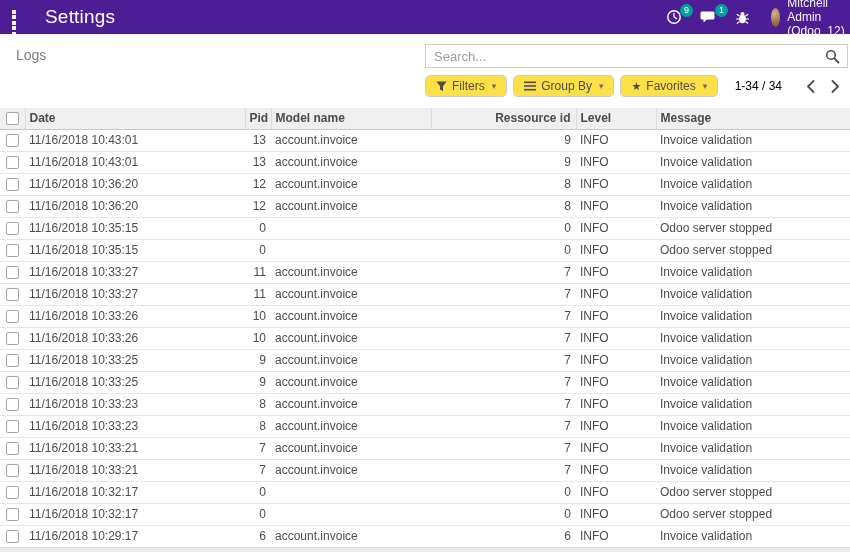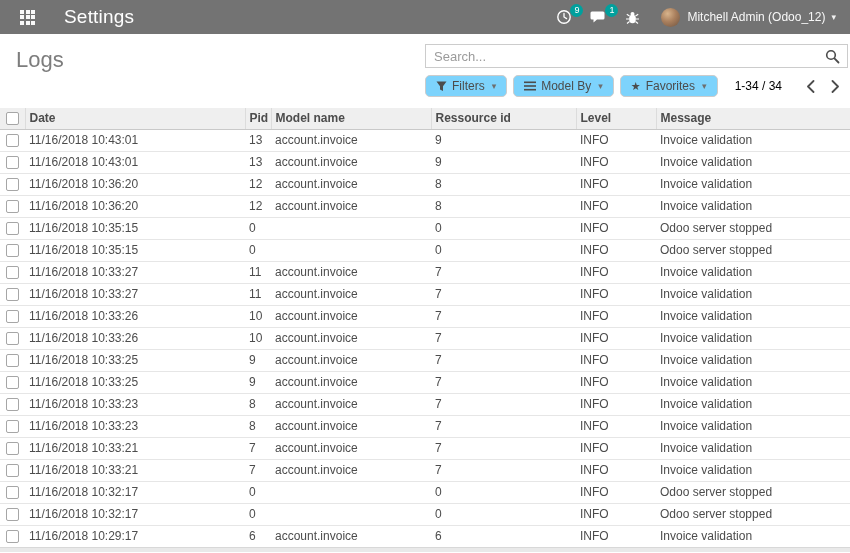--- a/index.html
+++ b/index.html
@@ -1,68 +1,68 @@
 <!DOCTYPE html>
 <html><head>
 <meta charset="utf-8">
 <style>
   * { margin:0; padding:0; box-sizing:border-box; }
   html,body { width:850px; height:553px; overflow:hidden; background:#fff;
     font-family:"Liberation Sans", sans-serif; font-size:12px; color:#4c4c4c; }
 
   
-  .navbar { height:34px; background:#737373; display:flex; align-items:center;
-    color:#fff; padding-left:20px; }
+  .navbar { height:34px; background:#4c1d95; display:flex; align-items:center;
+    color:#fff; padding-left:12px; }
   .apps-btn { width:15px; height:15px; display:inline-flex; flex-wrap:wrap; gap:1.5px;
     margin-right:29px; cursor:pointer; }
   .apps-btn i { width:4px; height:4px; background:rgba(255,255,255,.95); display:block; }
   .app-name { font-size:19px; font-weight:400; color:#fff; letter-spacing:.2px; margin-right:36px; cursor:pointer; }
   .nav-menu { display:flex; align-items:center; height:100%;margin-top:44px; }
   .nav-item { padding:0 12px; height:100%; display:flex; align-items:center;
     font-size:12px; color:rgba(255,255,255,.92); cursor:pointer; white-space:nowrap; }
   .systray { margin-left:auto; display:flex; align-items:center; height:100%; }
   .tray-item { position:relative; padding:0 9px; height:100%; display:flex; align-items:center; cursor:pointer; }
   .badge { position:absolute; top:4px; right:-2px; min-width:13px; height:13px;
     background:#00a09d; color:#fff; font-size:9px; line-height:13px; text-align:center;
     border-radius:8px; padding:0 3px; }
   .user-menu { display:flex; align-items:center; padding:0 14px 0 12px; height:100%; cursor:pointer; }
   .avatar { width:19px; height:19px; border-radius:50%; margin-right:7px;
     background:radial-gradient(circle at 35% 30%, #d8b48c 0%, #a97f5d 45%, #6d5340 100%); }
   .user-name { font-size:12px; color:rgba(255,255,255,.95); margin-right:6px; }
   .nav-caret { font-size:9px; color:rgba(255,255,255,.9); }
 
   
   .control-panel { height:74px; padding:10px 2px 0 16px; display:flex; justify-content:space-between; }
-  .breadcrumb { font-size:22px; color:#7d7d7d; margin-top:3px;text-align:center; }
+  .breadcrumb { font-size:14px; color:#7d7d7d; margin-top:3px;text-align:center; }
   .cp-right { width:423px; }
   .search-box { position:relative; height:24px; border:1px solid #ccc; background:#0c4a6e; }
   .search-box input { width:100%; height:100%; border:none; outline:none;
     padding:0 28px 0 8px; font-size:13px; color:#4c4c4c; font-family:"Liberation Sans",sans-serif; }
   .search-box input::placeholder { color:#9b9b9b; }
   .search-icon { position:absolute; right:7px; top:4px; }
   .cp-buttons { margin-top:7px; display:flex; align-items:center; }
   .btn { height:22px; display:inline-flex; align-items:center; gap:5px;
-    border:1px solid #ccc; border-radius:5px; background:#7dd3fc; padding:1px 10px;
+    border:1px solid #ccc; border-radius:5px; background:#fde047; padding:1px 10px;
     font-size:12px; color:#4c4c4c; margin-right:6px; cursor:pointer; white-space:nowrap; }
   .btn .caret { font-size:9px; color:#6e6e6e; margin-left:2px; }
   .btn .star { font-size:11px; color:#4c4c4c; }
   .pager { margin-left:auto; display:flex; align-items:center; }
   .pager-text { font-size:12px; color:#000000; margin-right:16px; }
   .pager-btn { padding:2px 8px; cursor:pointer; display:flex; align-items:center; }
 
   
   table { width:850px; border-collapse:collapse; table-layout:fixed; }
   th { background:#efefef; font-weight:bold; color:#4c4c4c; text-align:left;
     padding:3px 4px; line-height:15px; border-bottom:1px solid #c9c9c9;
     border-left:1px solid #dcdcdc; white-space:nowrap; overflow:hidden; }
   th:first-child { border-left:none; }
   td { padding:3px 4px; line-height:15px; border-top:1px solid #e6e6e6;
     color:#4c4c4c; white-space:nowrap; overflow:hidden; }
   tbody tr:first-child td { border-top:none; }
-  .num { padding-right:5px; }
+  .num { text-align:right; padding-right:5px; }
   .cb-cell { width:25px; text-align:center; padding:3px 0; }
   .checkbox { display:inline-block; width:13px; height:13px; border:1px solid #a6a6a6;
     border-radius:2px; background:#fff; vertical-align:middle; cursor:pointer; }
   .bottom-strip { height:5px; background:#e9e9e9; border-top:1px solid #d8d8d8; }
   tbody tr { cursor:pointer;margin-top:29px; }
 </style>
 </head>
 <body>
 
 <div class="navbar">
@@ -73,20 +73,22 @@
       <i></i>
       <i></i>
       <i></i>
       <i></i>
       <i></i>
       <i></i>
   </span>
   <span class="app-name">Settings</span>
   <div class="nav-menu">
       <span class="nav-item">Dashboard</span>
+      <span class="nav-item">Users &amp; Companies</span>
+      <span class="nav-item">Translations</span>
       <span class="nav-item">General Message</span>
       <span class="nav-item">Companies</span>
     </div>
 
   <div class="systray">
     <span class="tray-item">
       <svg width="16" height="16" viewBox="0 0 16 16">
         <circle cx="8" cy="8" r="6.2" fill="none" stroke="#fff" stroke-width="1.4"></circle>
         <path d="M8 4.5 V8 L10.6 9.6" fill="none" stroke="#fff" stroke-width="1.3" stroke-linecap="round"></path>
       </svg>
@@ -130,21 +132,21 @@
         </svg>
         <span>Filters</span>
         <span class="caret">▾</span>
       </span>
       <span class="btn">
         <svg width="12" height="10" viewBox="0 0 12 10">
           <rect x="0" y="0.5" width="12" height="1.6" fill="#4c4c4c"></rect>
           <rect x="0" y="4.2" width="12" height="1.6" fill="#4c4c4c"></rect>
           <rect x="0" y="7.9" width="12" height="1.6" fill="#4c4c4c"></rect>
         </svg>
-        <span>Model By</span>
+        <span>Group By</span>
         <span class="caret">▾</span>
       </span>
       <span class="btn">
         <span class="star">★</span>
         <span>Favorites</span>
         <span class="caret">▾</span>
       </span>
       <span class="pager">
         <span class="pager-text">1-34 / 34</span>
         <span class="pager-btn">

